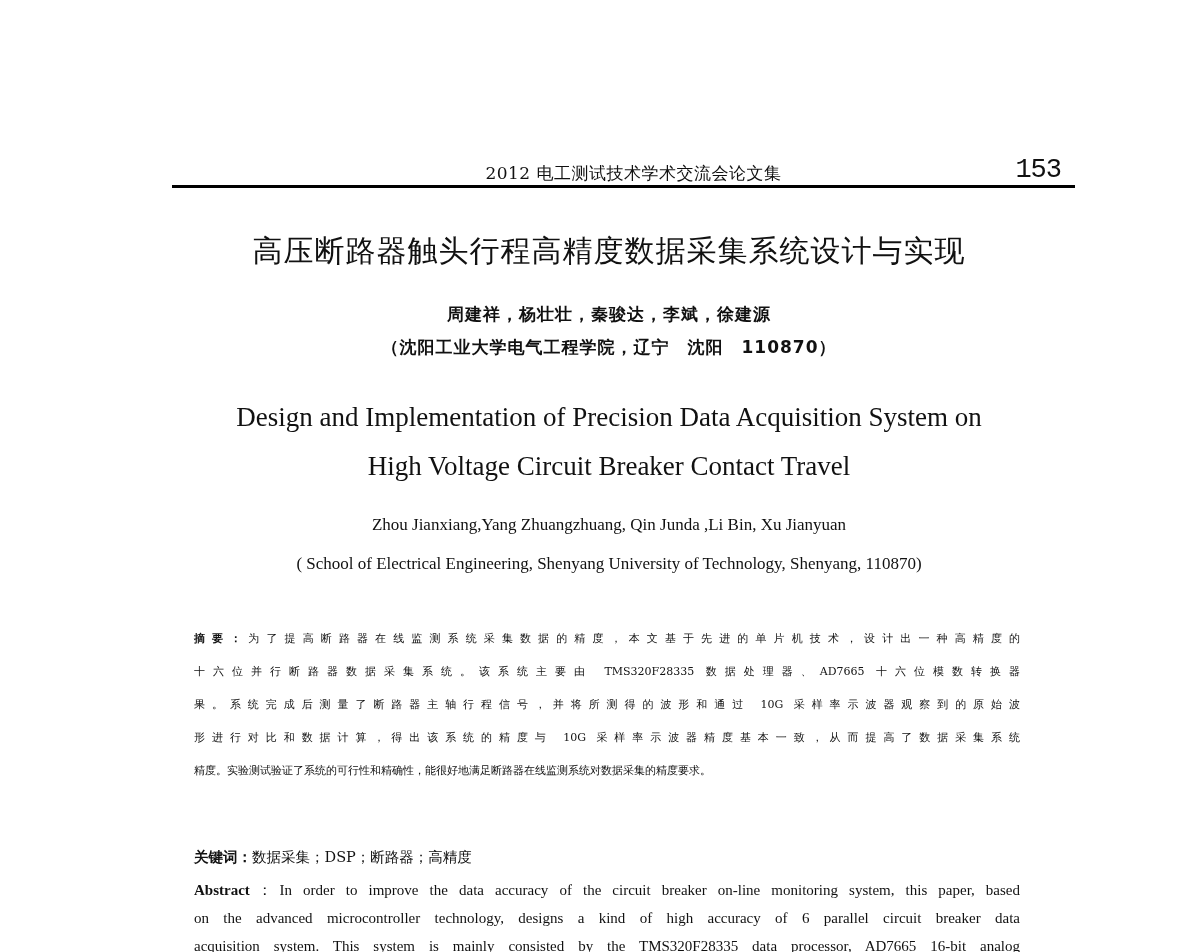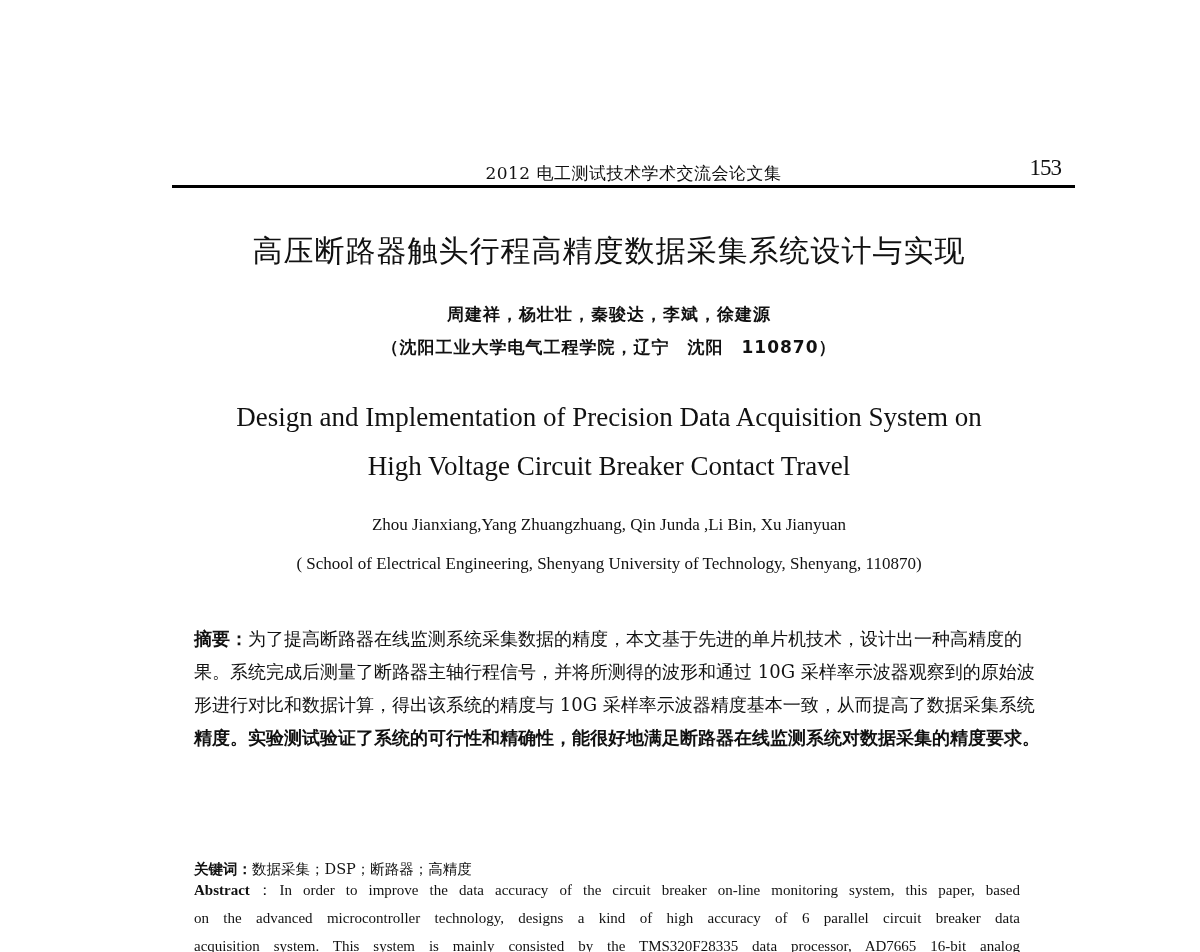--- a/index.html
+++ b/index.html
@@ -39,22 +39,22 @@
     font-size: 17px;
     letter-spacing: 0.5px;
     font-family: "DejaVu Serif", "Liberation Serif", serif;
     padding-left: 20px;
     box-sizing: border-box;
   }
   .running-header .page-number {
     position: absolute;
     right: 14px;
     top: -5px;
-    font-size: 23px;
-    font-family: Liberation Serif, serif;
+    font-size: 27px;
+    font-family: Liberation Mono, monospace;
     letter-spacing: -1px;
   }
   .running-header .header-rule {
     position: absolute;
     left: 0;
     top: 25px;
     width: 903px;
     height: 3px;
     background: #000;
   }
@@ -119,47 +119,45 @@
     text-align: center;
     font-size: 17px;
     font-family: "Liberation Serif", serif;
   }
   
   .abstract-cn {
     position: absolute;
     left: 194px;
     top: 622px;
     width: 826px;
-    font-size: 18px;
+    font-size: 11px;
     line-height: 33px;
     font-family: "DejaVu Serif", "Liberation Serif", serif;
   }
   .abstract-cn .line {
     display: block;
     height: 33px;
     white-space: nowrap;
     text-align: justify;
     text-align-last: justify;
   }
   .abstract-cn .line.last {
     text-align-last: left;
-    font-weight: bold;
   }
   .bold-label {
     font-weight: bold;
     font-family: "DejaVu Sans", sans-serif;
   }
   .keywords {
     position: absolute;
     left: 194px;
     top: 848px;
     font-size: 14.5px;
     font-family: "DejaVu Serif", serif;
     white-space: nowrap;
-    margin-top: 12px;
   }
   .abstract-en {
     position: absolute;
     left: 194px;
     top: 876px;
     width: 826px;
     font-size: 15px;
     line-height: 28px;
     font-family: "Liberation Serif", serif;
   }
@@ -187,20 +185,21 @@
   <div class="cn-affiliation">（沈阳工业大学电气工程学院，辽宁　沈阳　110870）</div>
 
   <div class="en-title l1">Design and Implementation of Precision Data Acquisition System on</div>
   <div class="en-title l2">High Voltage Circuit Breaker Contact Travel</div>
 
   <div class="en-authors">Zhou Jianxiang,Yang Zhuangzhuang, Qin Junda ,Li Bin, Xu Jianyuan</div>
   <div class="en-affiliation">( School of Electrical Engineering, Shenyang University of Technology, Shenyang, 110870)</div>
 
   <div class="abstract-cn">
     <span class="line"><span class="bold-label">摘要：</span><span>为了提高断路器在线监测系统采集数据的精度，本文基于先进的单片机技术，设计出一种高精度的</span></span>
+    <span class="line">十六位并行断路器数据采集系统。该系统主要由 TMS320F28335 数据处理器、AD7665 十六位模数转换器</span>
     <span class="line">果。系统完成后测量了断路器主轴行程信号，并将所测得的波形和通过 10G 采样率示波器观察到的原始波</span>
     <span class="line">形进行对比和数据计算，得出该系统的精度与 10G 采样率示波器精度基本一致，从而提高了数据采集系统</span>
     <span class="line last">精度。实验测试验证了系统的可行性和精确性，能很好地满足断路器在线监测系统对数据采集的精度要求。</span>
   </div>
 
   <div class="keywords">
     <span class="bold-label">关键词：</span><span>数据采集；DSP；断路器；高精度</span>
   </div>
 
   <div class="abstract-en">

